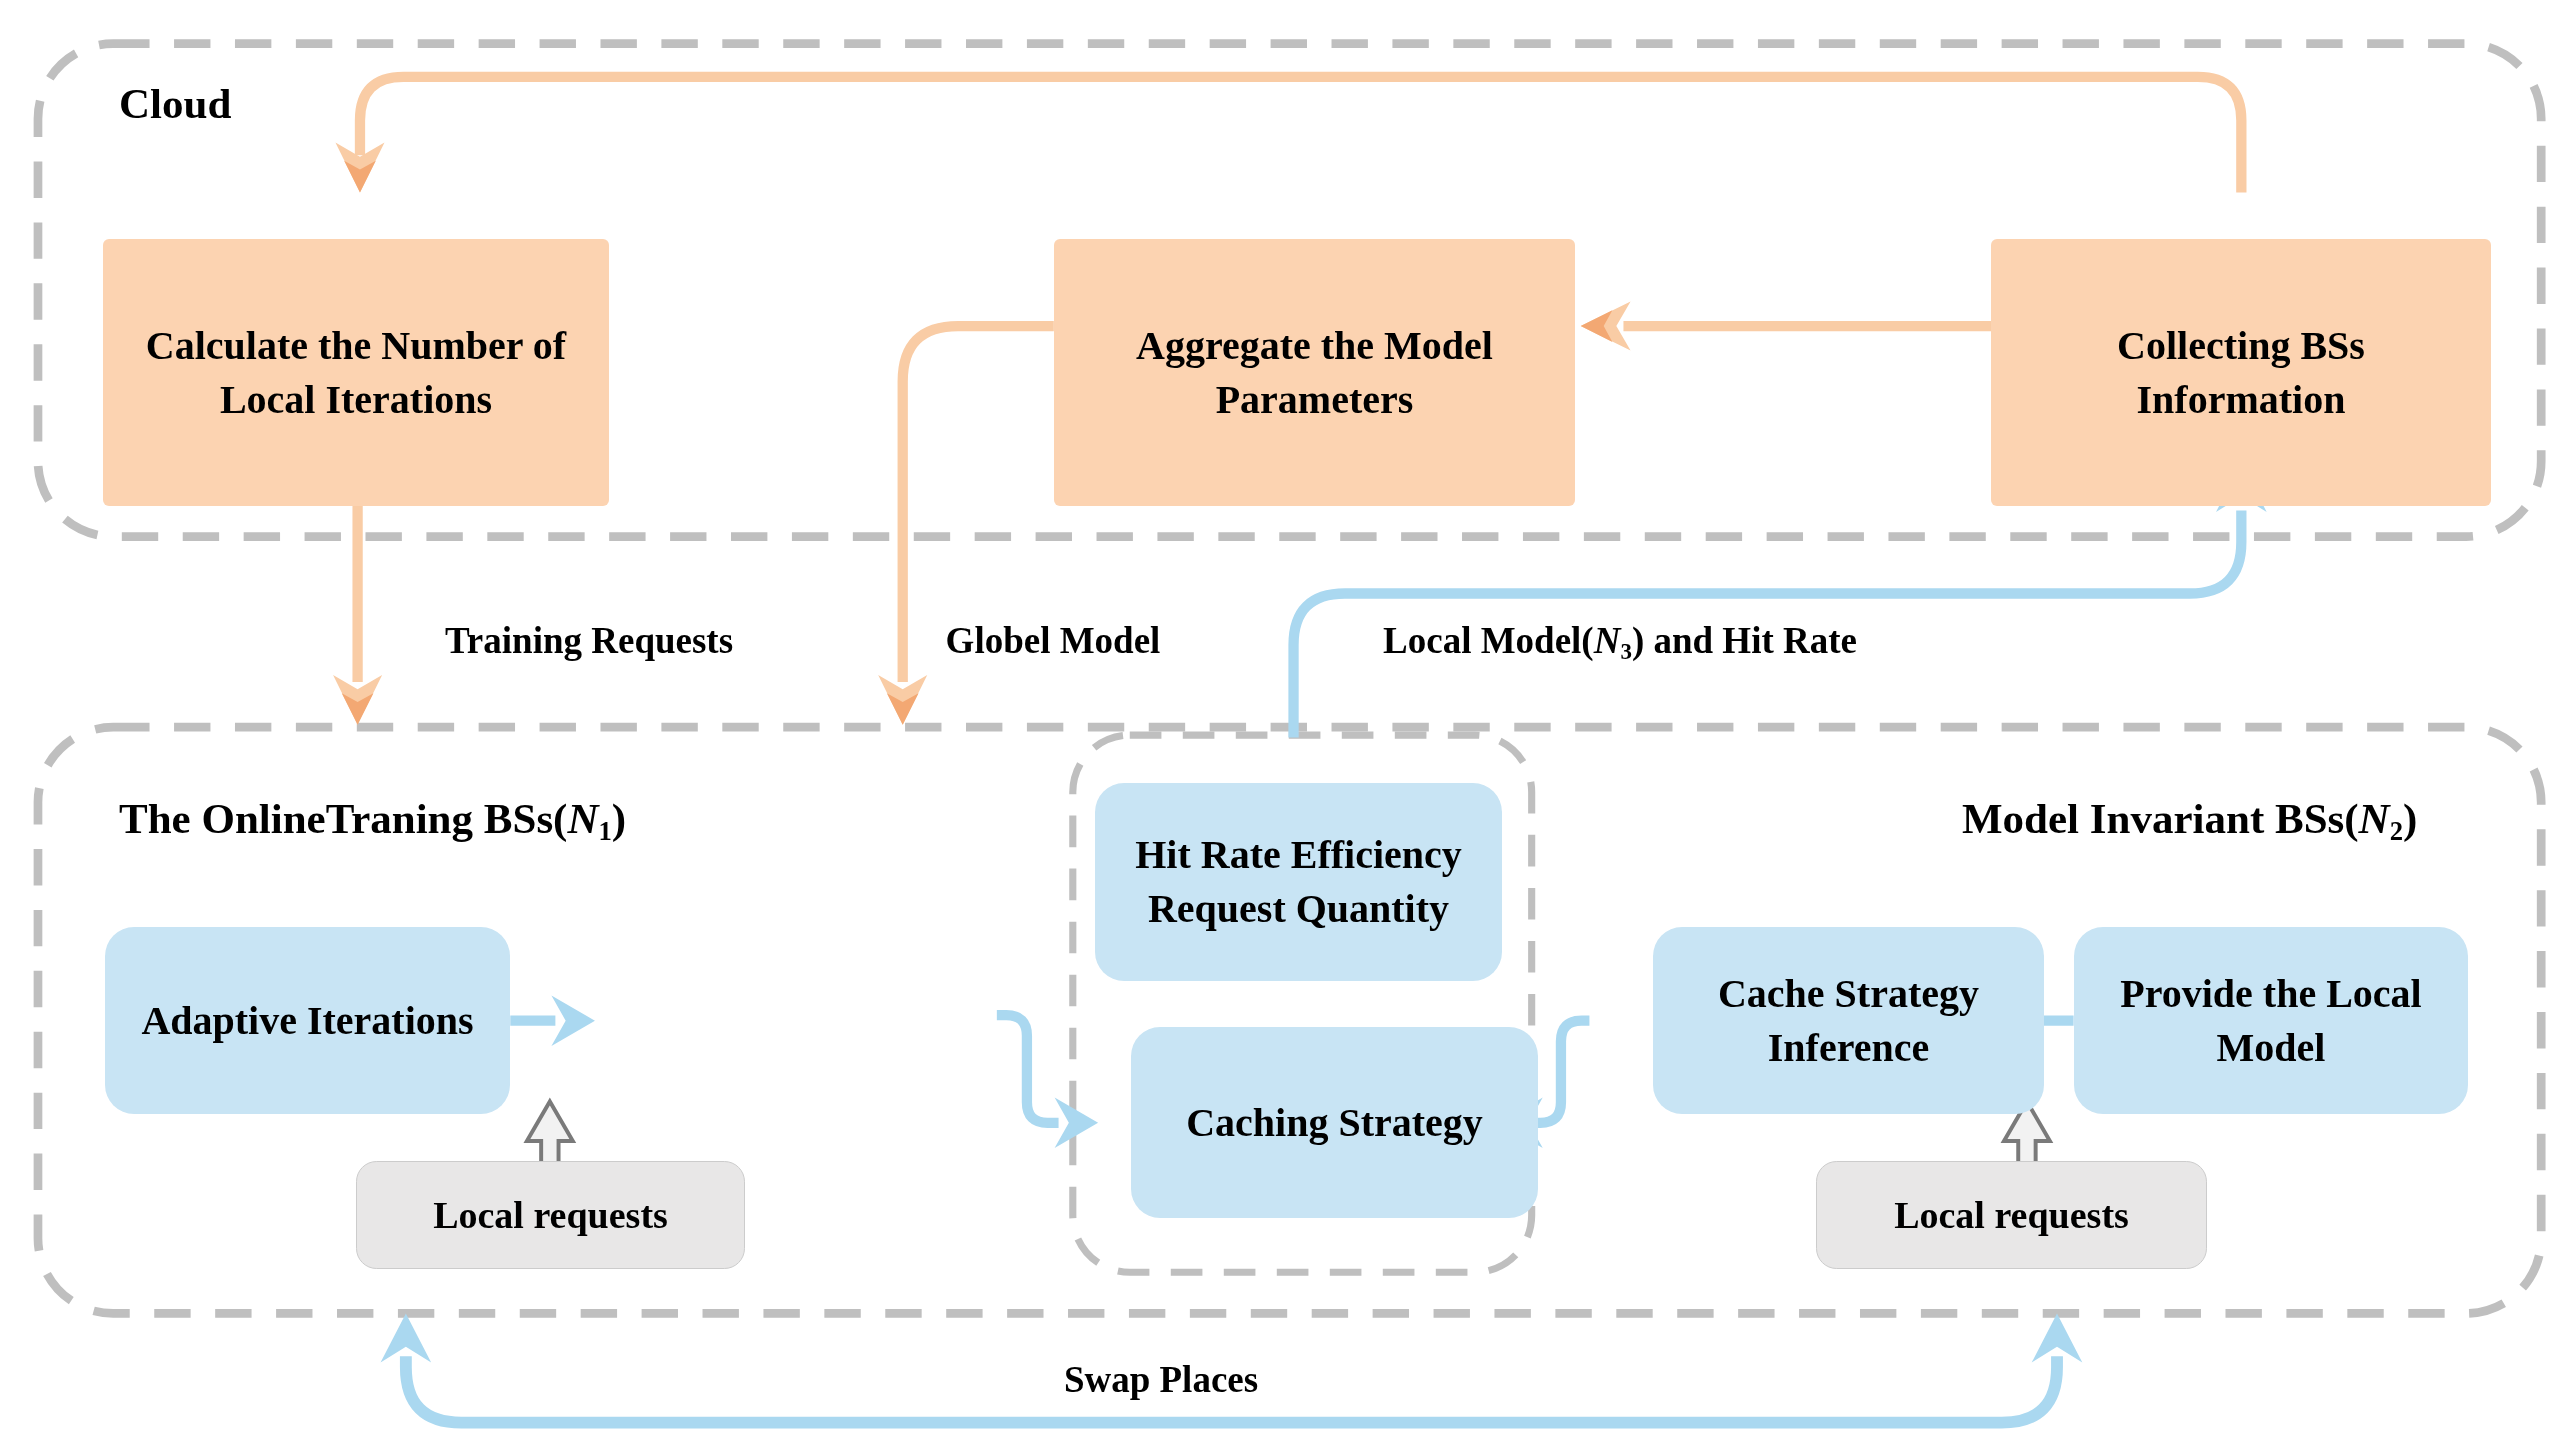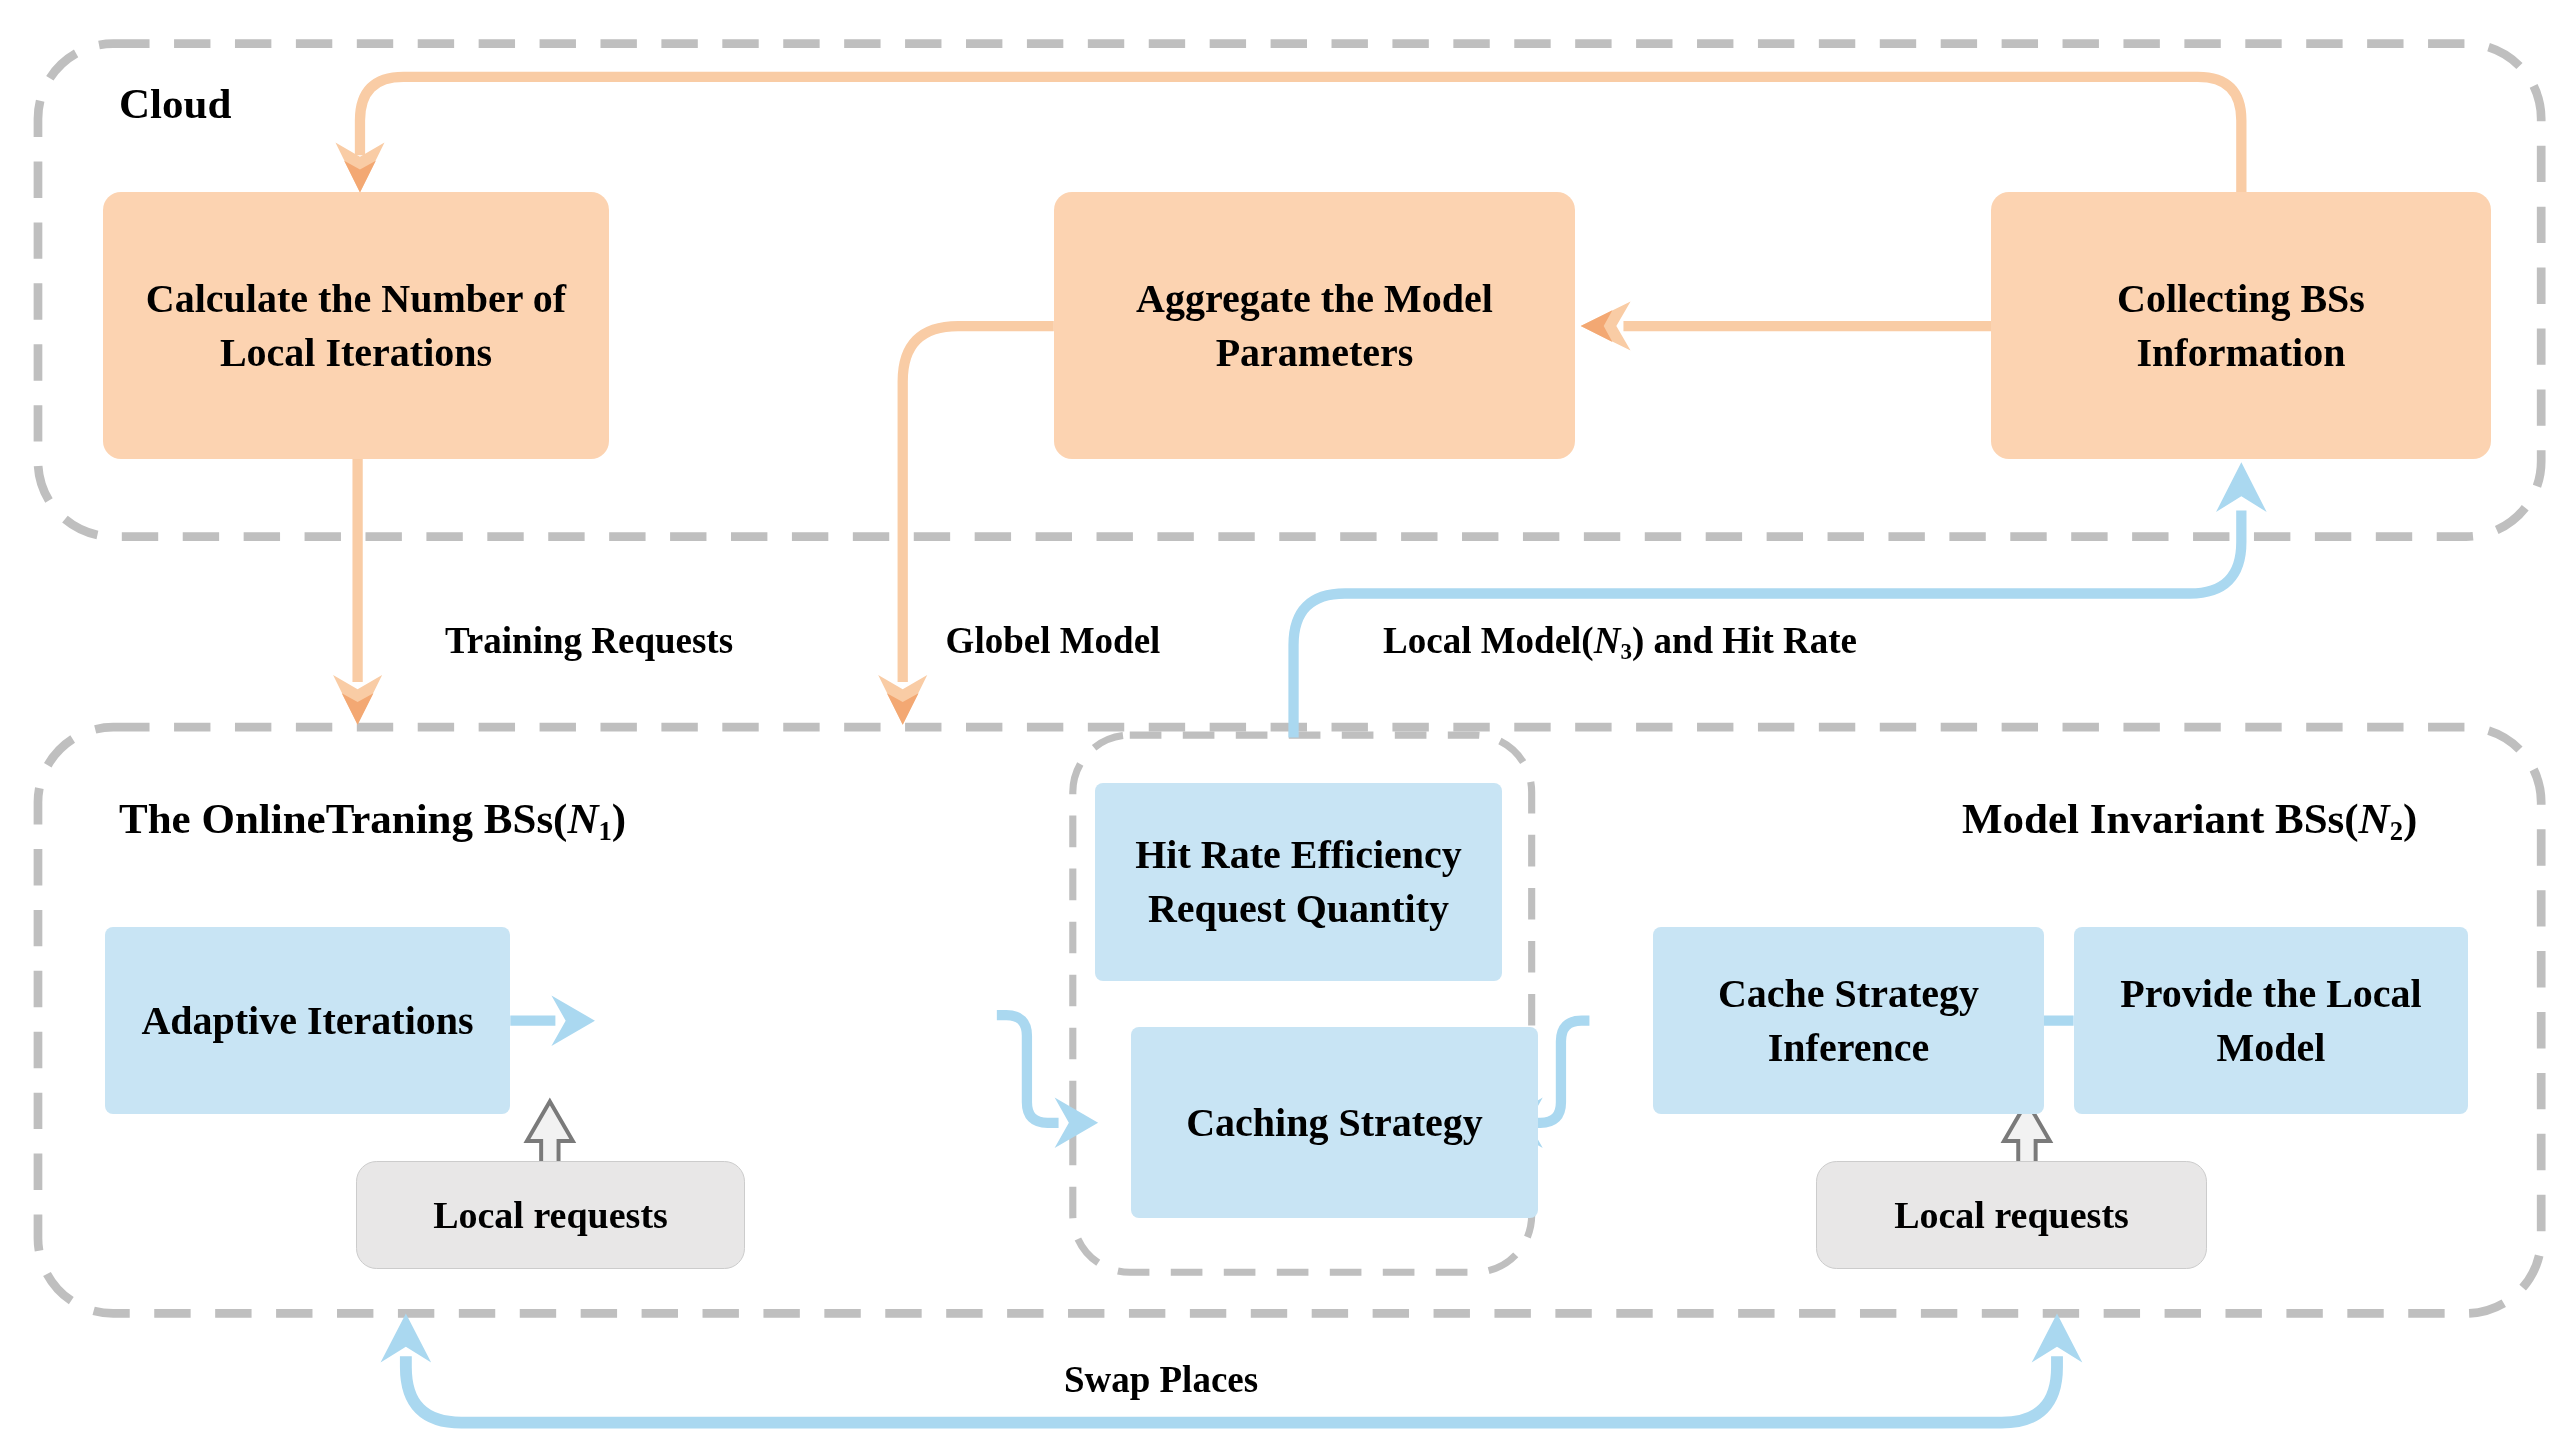--- a/index.html
+++ b/index.html
@@ -12,22 +12,22 @@
   .page{
     position:relative; width:2576px; height:1456px; background:#ffffff;
     font-family:"Liberation Serif","DejaVu Serif",serif; font-weight:bold; color:var(--text);
     overflow:hidden;
   }
   .page svg.wires{position:absolute;left:0;top:0;z-index:1;}
   .node{
     position:absolute; z-index:2; display:flex; align-items:center; justify-content:center;
     text-align:center; font-size:40px; line-height:1.34; box-sizing:border-box;
   }
-  .obox{background:var(--orange-fill); border-radius:18px;}
-  .bbox{background:var(--blue-fill); border-radius:8px;}
+  .obox{background:var(--orange-fill); border-radius:6px;margin-top:47px;}
+  .bbox{background:var(--blue-fill); border-radius:29px;}
   .gbox{background:var(--gray-fill); border-radius:20.6px; border:1.6px solid var(--gray-stroke); font-size:38px;}
   .lbl{position:absolute; z-index:3; font-size:37px; white-space:nowrap;}
   .lbl.big{font-size:43px;}
   .lbl.centered{transform:translateX(-50%);}
   .lbl i{font-style:italic;}
   .lbl sub{font-size:0.62em; vertical-align:-0.28em; font-style:normal;}
   
   .w-orange{stroke:var(--orange-line); stroke-width:13; fill:none;}
   .w-blue{stroke:var(--blue-line); stroke-width:13; fill:none;}
   .w-swap{stroke:var(--blue-line); stroke-width:15; fill:none;}

